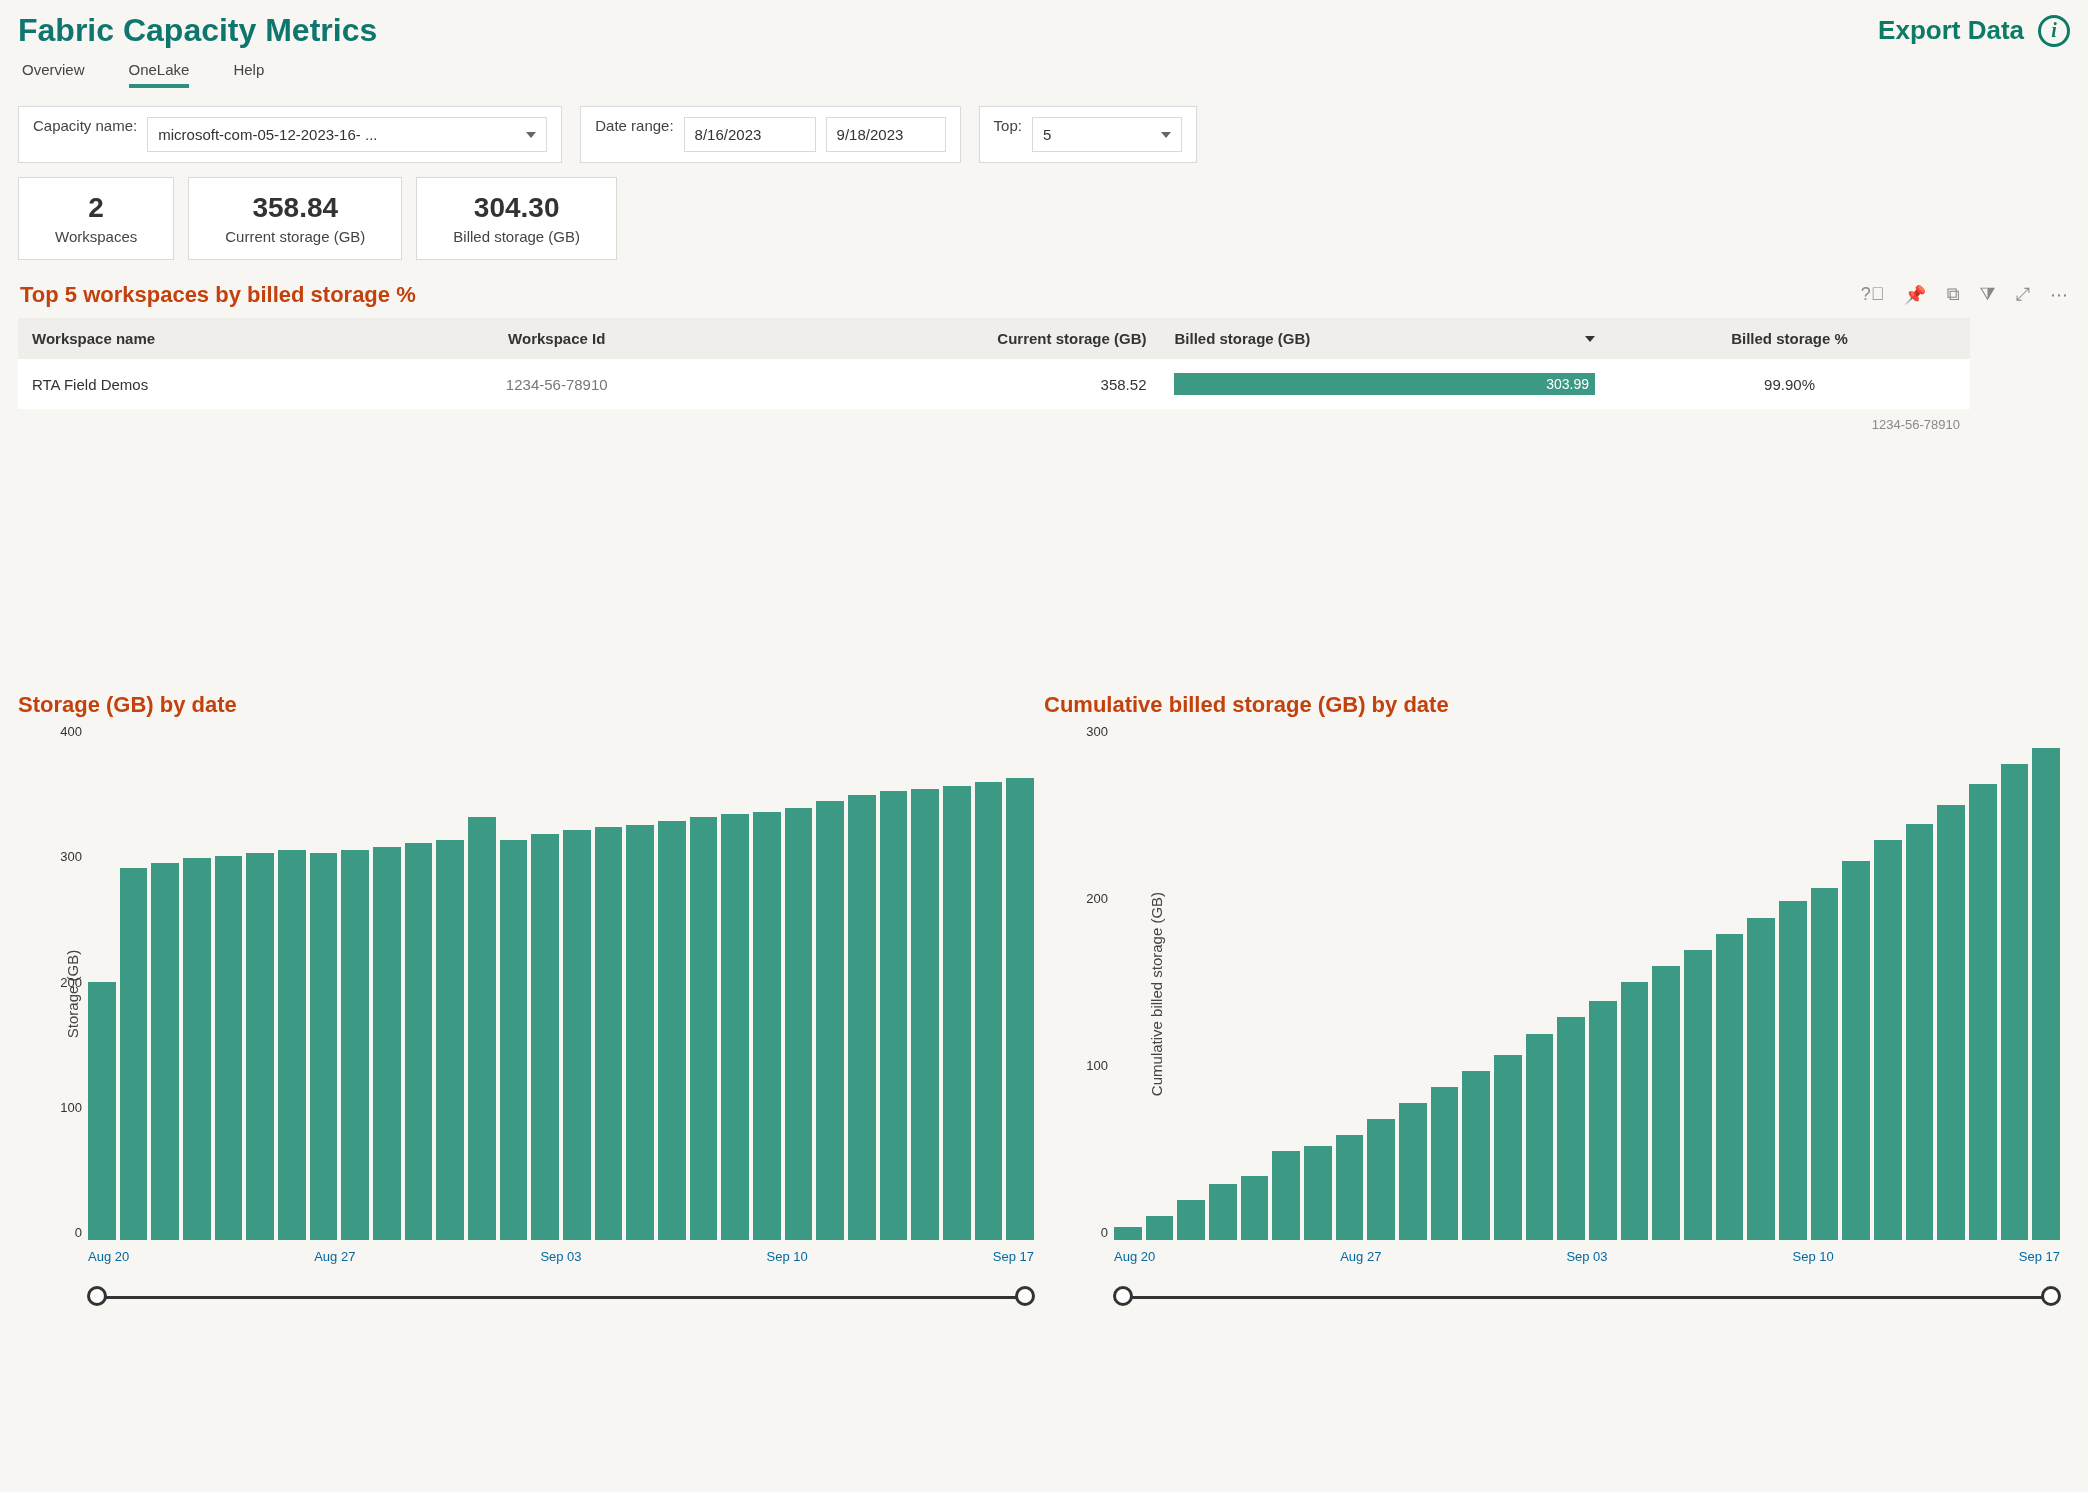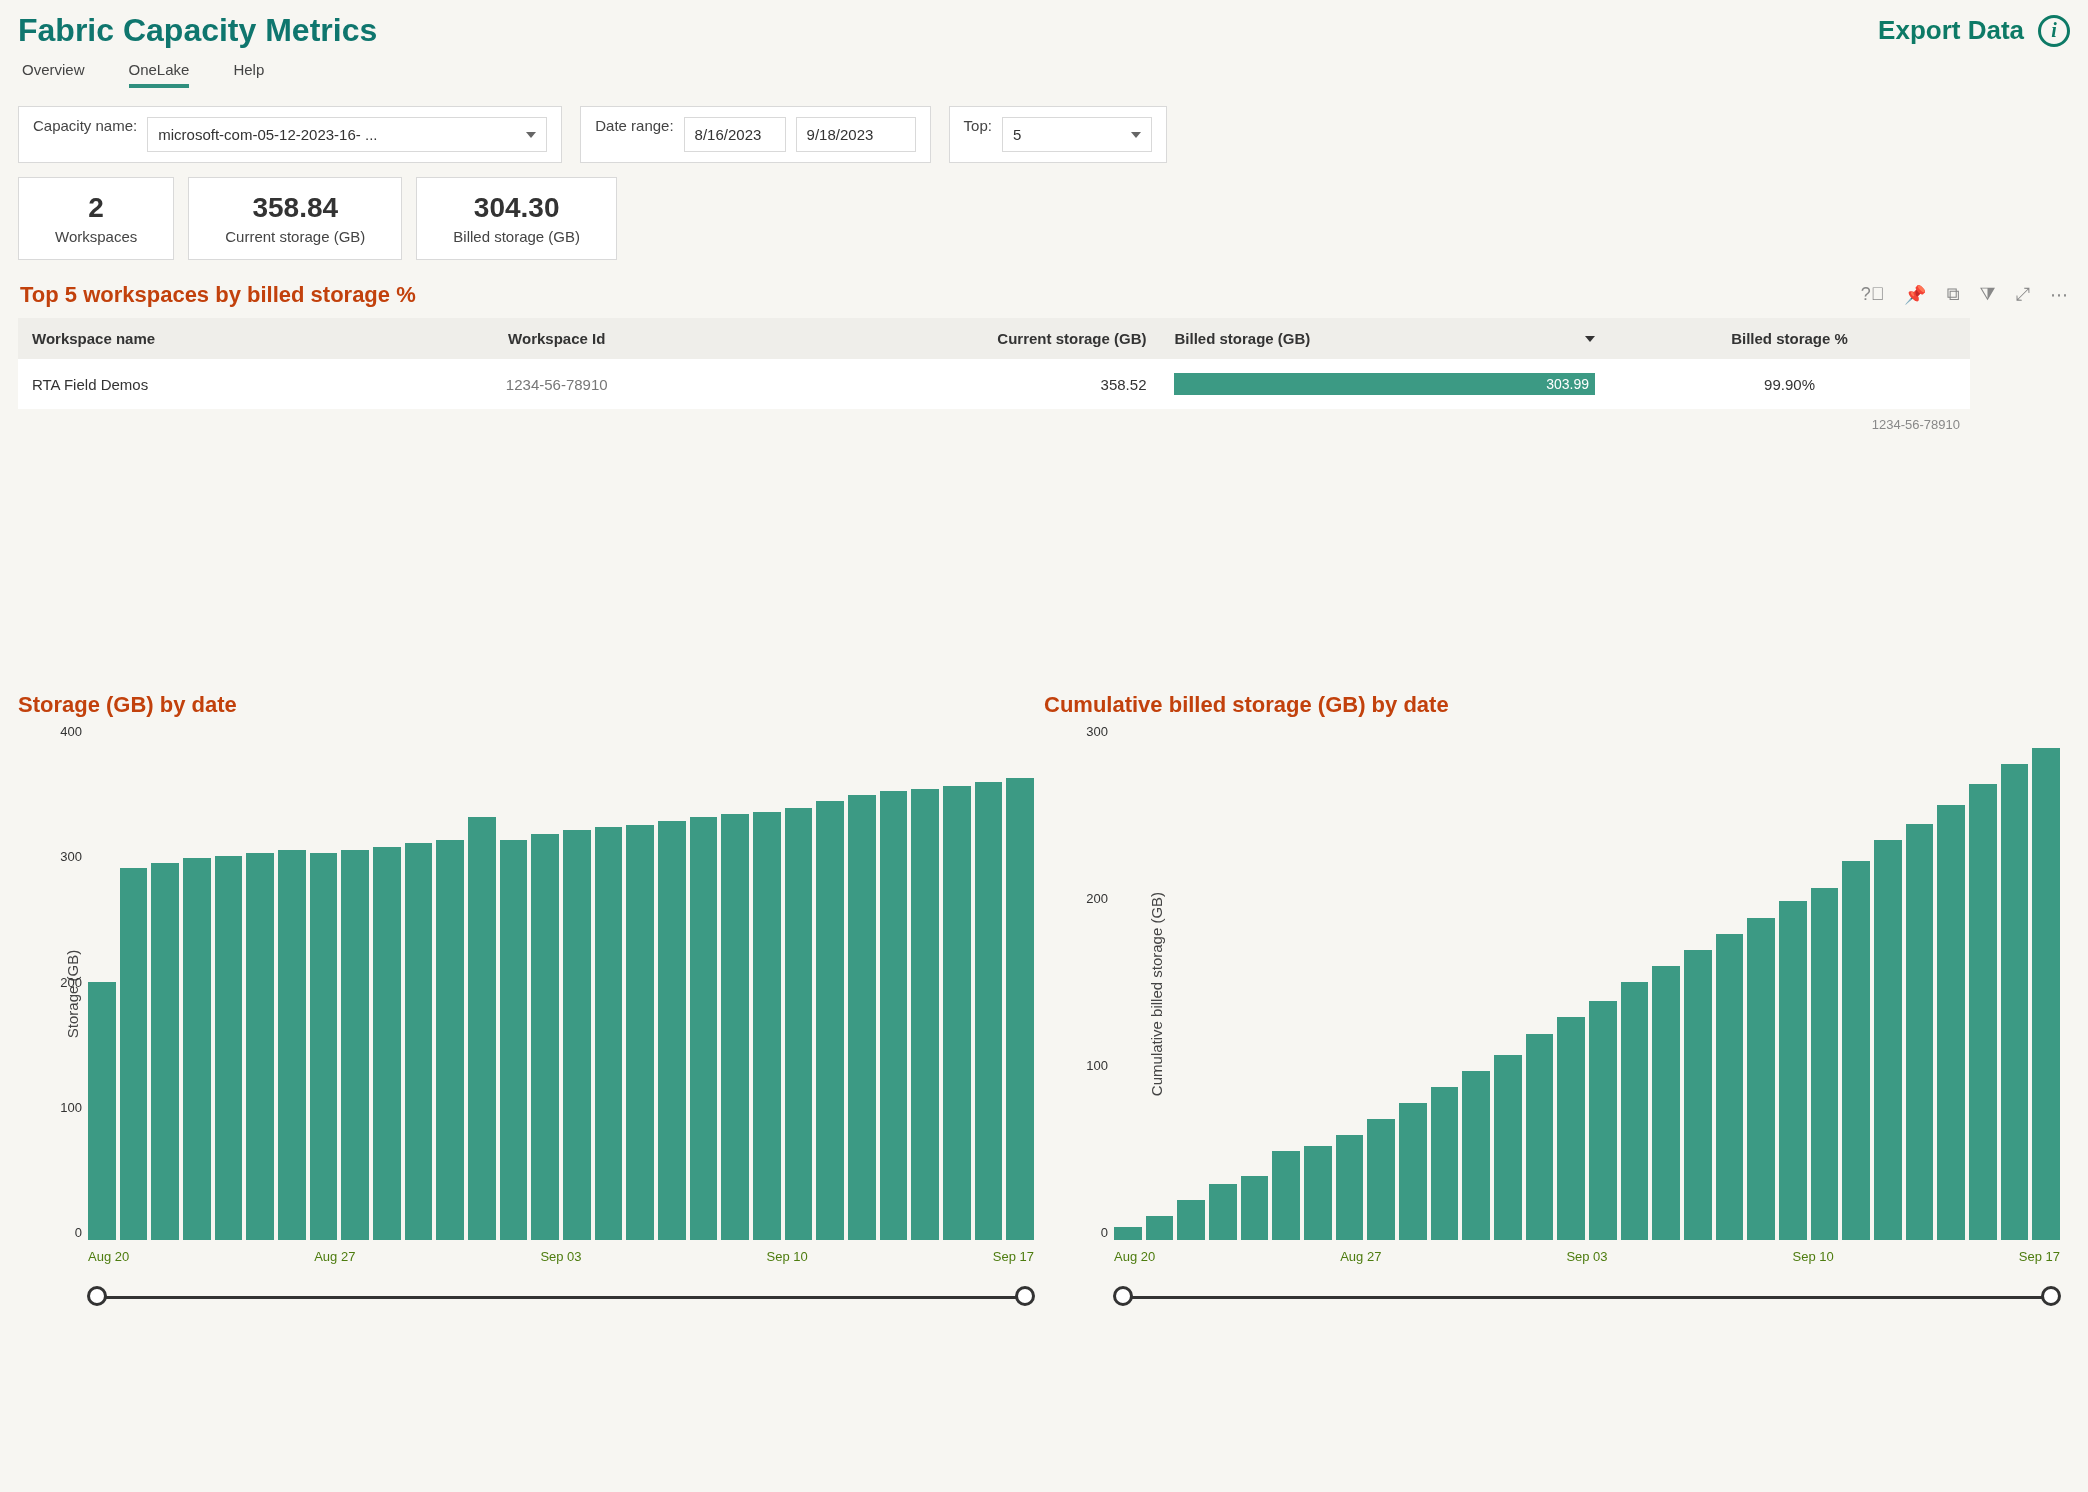--- a/index.html
+++ b/index.html
@@ -51,21 +51,21 @@
   .barcell.small .val{color:#333}
   .extra-note{text-align:right;color:#888;font-size:13px;padding:8px 110px 0 0}
   
   .charts{display:flex;margin-top:40px}
   .chart{flex:1;background:var(--bg)}
   .chart-area{position:relative;height:540px;margin:6px 10px 0 70px}
   .ylab{position:absolute;left:-60px;top:50%;transform:translateY(-50%) rotate(-90deg);transform-origin:center;white-space:nowrap;font-size:15px;color:#444}
   .yticks{position:absolute;left:-40px;top:0;bottom:24px;width:34px;display:flex;flex-direction:column;justify-content:space-between;align-items:flex-end;font-size:13px;color:#333}
   .bars{position:absolute;left:0;right:0;bottom:24px;top:0;display:flex;align-items:flex-end;gap:4px}
   .bars div{flex:1;background:var(--bar)}
-  .xaxis{position:absolute;left:0;right:0;bottom:0;display:flex;justify-content:space-between;font-size:13px;color:#4d7c0f}
+  .xaxis{position:absolute;left:0;right:0;bottom:0;display:flex;justify-content:space-between;font-size:13px;color:#0369a1}
   .slider{position:relative;height:28px;margin:18px 10px 0 70px}
   .slider .line{position:absolute;left:0;right:0;top:50%;height:3px;background:#333;border-radius:2px}
   .slider .knob{position:absolute;top:50%;width:20px;height:20px;border:3px solid #333;background:#fff;border-radius:50%;transform:translate(-50%,-50%)}
   .sort-arrow{display:inline-block;margin-left:6px;width:0;height:0;border-left:5px solid transparent;border-right:5px solid transparent;border-top:6px solid #333}
   th.right,td.right{text-align:right}
   th.center,td.center{text-align:center}
 </style>
 </head>
 <body>
 
@@ -86,21 +86,21 @@
 <div class="filters">
   <div class="fbox">
     <span class="flabel">Capacity name:</span>
     <div class="finput" style="width:400px">
       <span>microsoft-com-05-12-2023-16-     ...</span>
       <span class="chev"></span>
     </div>
   </div>
   <div class="fbox">
     <span class="flabel">Date range:</span>
-    <div class="finput" style="width:102px">
+    <div class="finput" style="width:132px">
         <span>8/16/2023</span>
       </div>
     <div class="finput" style="width:120px">
         <span>9/18/2023</span>
       </div>
   </div>
   <div class="fbox">
     <span class="flabel">Top:</span>
     <div class="finput" style="width:150px">
       <span>5</span>

